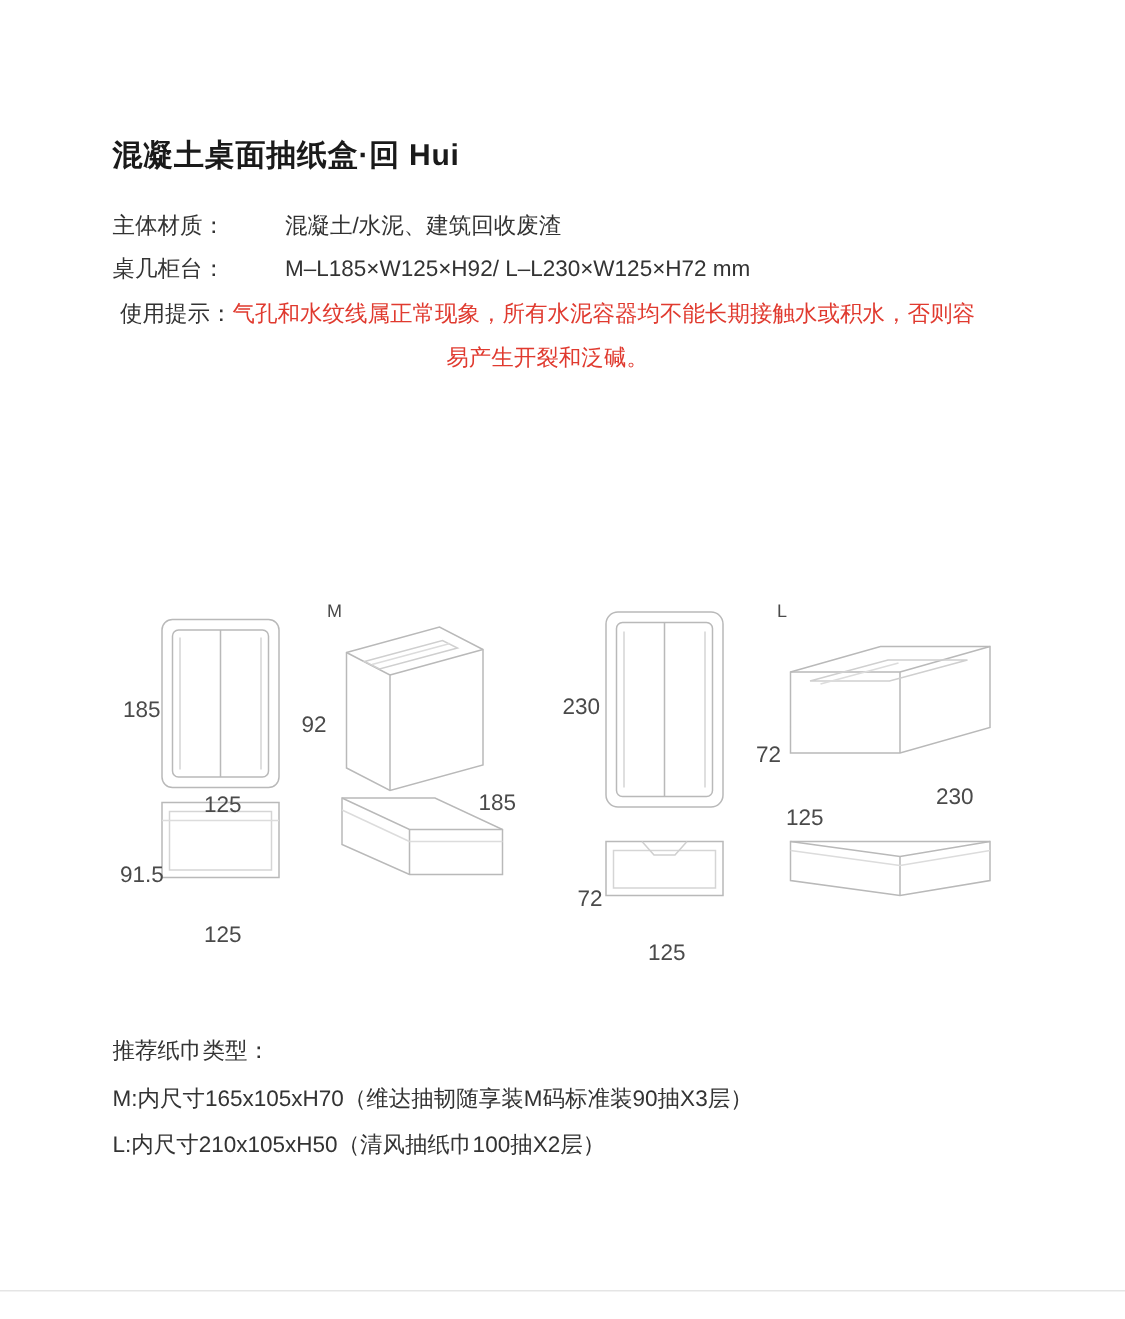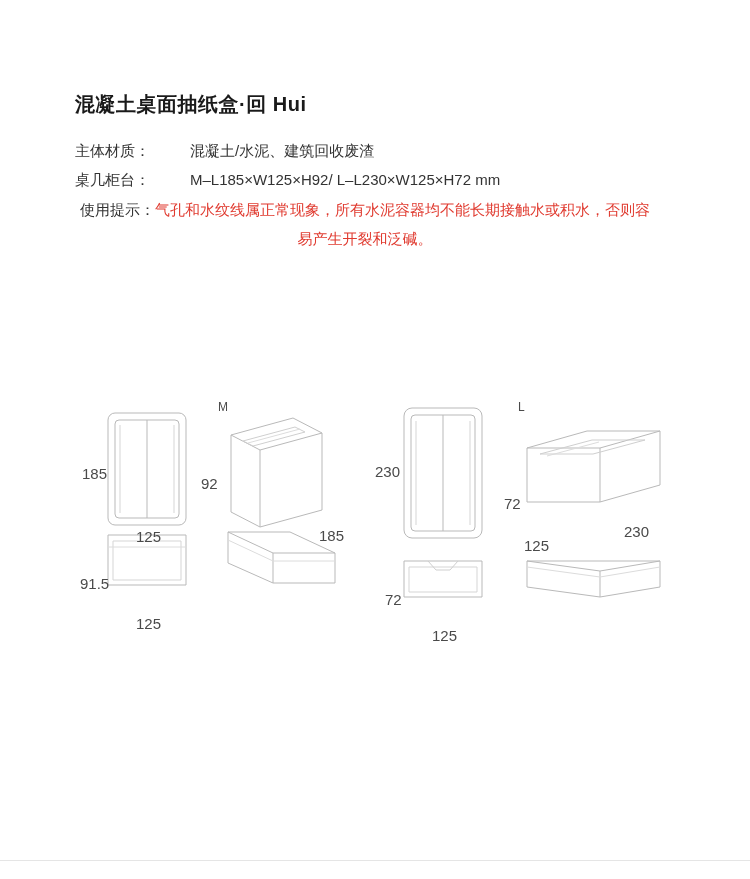--- a/index.html
+++ b/index.html
@@ -192,15 +192,20 @@
     <div class="dim-label" style="left:136px; top:240px;">125</div>
 
     <div class="dim-label" style="left:375px; top:88px;">230</div>
     <div class="dim-label" style="left:524px; top:162px;">125</div>
     <div class="dim-label" style="left:504px; top:120px;">72</div>
     <div class="dim-label" style="left:624px; top:148px;">230</div>
     <div class="dim-label" style="left:385px; top:216px;">72</div>
     <div class="dim-label" style="left:432px; top:252px;">125</div>
   </div>
 
+  <div class="footer">
+    <div class="footer-title">推荐纸巾类型：</div>
+    <div class="footer-line">M:内尺寸165x105xH70（维达抽韧随享装M码标准装90抽X3层）</div>
+    <div class="footer-line">L:内尺寸210x105xH50（清风抽纸巾100抽X2层）</div>
+  </div>
 
   <div class="hr"></div>
 </div>
 
 </body></html>

